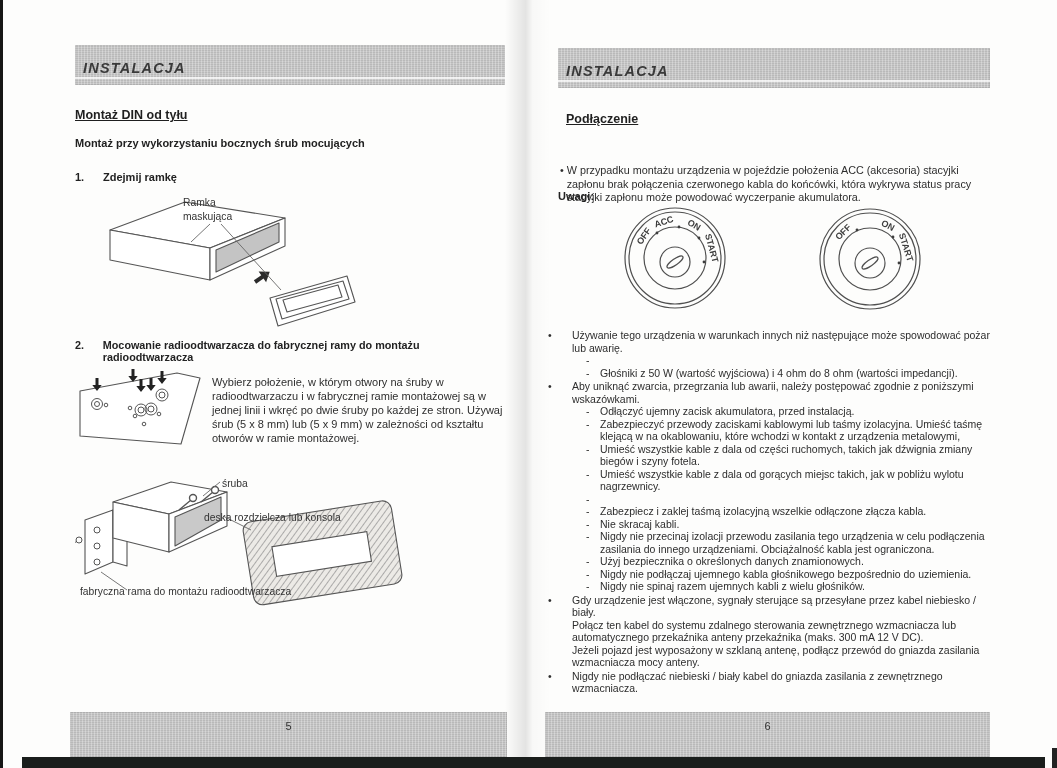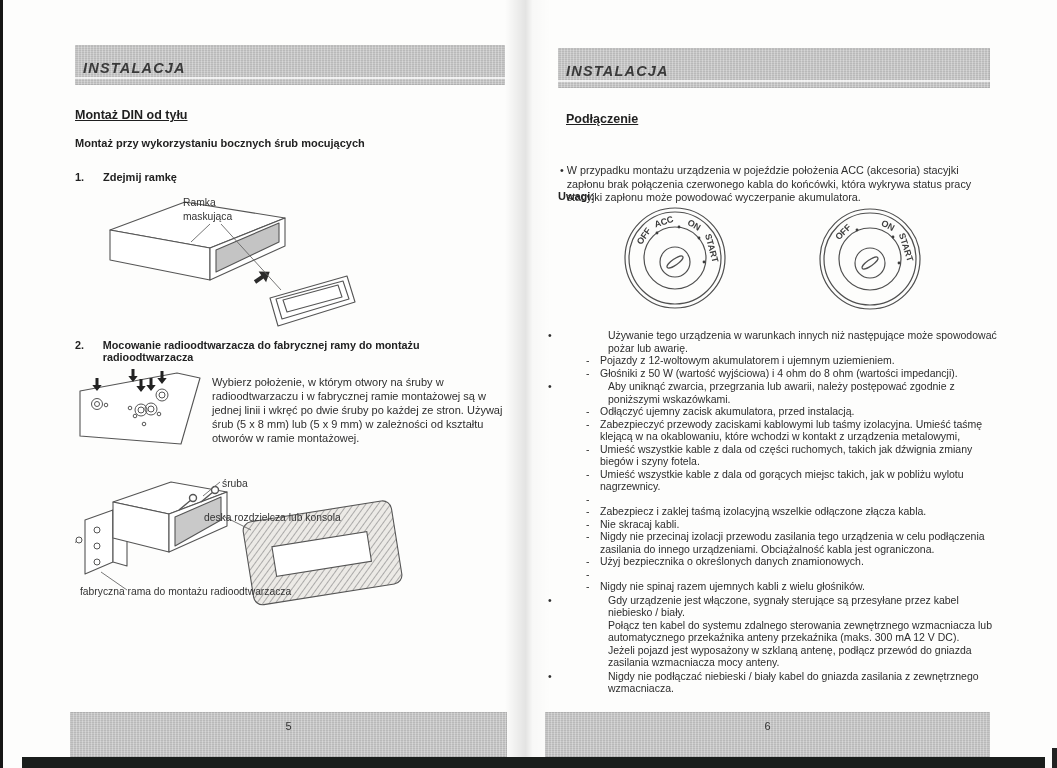--- a/index.html
+++ b/index.html
@@ -29,21 +29,21 @@
   .subtitle{font-weight:bold;font-size:11px;color:#222;}
   .step{font-weight:bold;font-size:11px;color:#222;display:flex;}
   .step .num{width:28px;}
   .body-sm{font-size:11px;line-height:14px;color:#2e2e2e;}
   .figlabel{font-size:10.3px;line-height:14px;color:#333;white-space:pre-line;}
   .boldlbl{font-weight:bold;font-size:11px;color:#222;}
   
   .note-row{display:flex;font-size:10.8px;line-height:13.5px;}
   .note-row .bm{width:17px;text-align:left;}
   .blist{font-size:10.5px;line-height:12.5px;}
-  .brow{display:flex;gap:36px;}
+  .brow{display:flex;}
   .brow .bm{width:24px;flex:none;}
   .srow{display:flex;}
   .srow .dm{width:14px;margin-left:38px;flex:none;}
   .btxt{white-space:pre-line;}
   .gap{margin-top:1px;}
   svg{display:block;}
 </style>
 </head>
 <body>
 
@@ -220,21 +220,20 @@
       </g>
     </svg>
 
     <div class="abs blist" style="left:28px;top:329px;width:452px;">
       <div class="brow">
         <span class="bm">•</span>
         <div class="btxt">Używanie tego urządzenia w warunkach innych niż następujące może spowodować pożar lub awarię.</div>
       </div>
       <div class="srow">
         <span class="dm">-</span>
-        <div class="btxt">Pojazdy z 12-woltowym akumulatorem i ujemnym uziemieniem.</div>
       </div>
       <div class="srow">
         <span class="dm">-</span>
         <div class="btxt">Głośniki z 50 W (wartość wyjściowa) i 4 ohm do 8 ohm (wartości impedancji).</div>
       </div>
 
       <div class="brow gap">
         <span class="bm">•</span>
         <div class="btxt">Aby uniknąć zwarcia, przegrzania lub awarii, należy postępować zgodnie z poniższymi wskazówkami.</div>
       </div>
@@ -268,20 +267,21 @@
       <div class="srow">
           <span class="dm">-</span>
           <div class="btxt">Nigdy nie przecinaj izolacji przewodu zasilania tego urządzenia w celu podłączenia zasilania do innego urządzeniami. Obciążalność kabla jest ograniczona.</div>
         </div>
       <div class="srow">
           <span class="dm">-</span>
           <div class="btxt">Użyj bezpiecznika o określonych danych znamionowych.</div>
         </div>
       <div class="srow">
           <span class="dm">-</span>
+          <div class="btxt">Nigdy nie podłączaj ujemnego kabla głośnikowego bezpośrednio do uziemienia.</div>
         </div>
       <div class="srow">
           <span class="dm">-</span>
           <div class="btxt">Nigdy nie spinaj razem ujemnych kabli z wielu głośników.</div>
         </div>
 
       <div class="brow gap">
         <span class="bm">•</span>
         <div class="btxt">Gdy urządzenie jest włączone, sygnały sterujące są przesyłane przez kabel niebiesko / biały.
 Połącz ten kabel do systemu zdalnego sterowania zewnętrznego wzmacniacza lub automatycznego przekaźnika anteny przekaźnika (maks. 300 mA 12 V DC).

